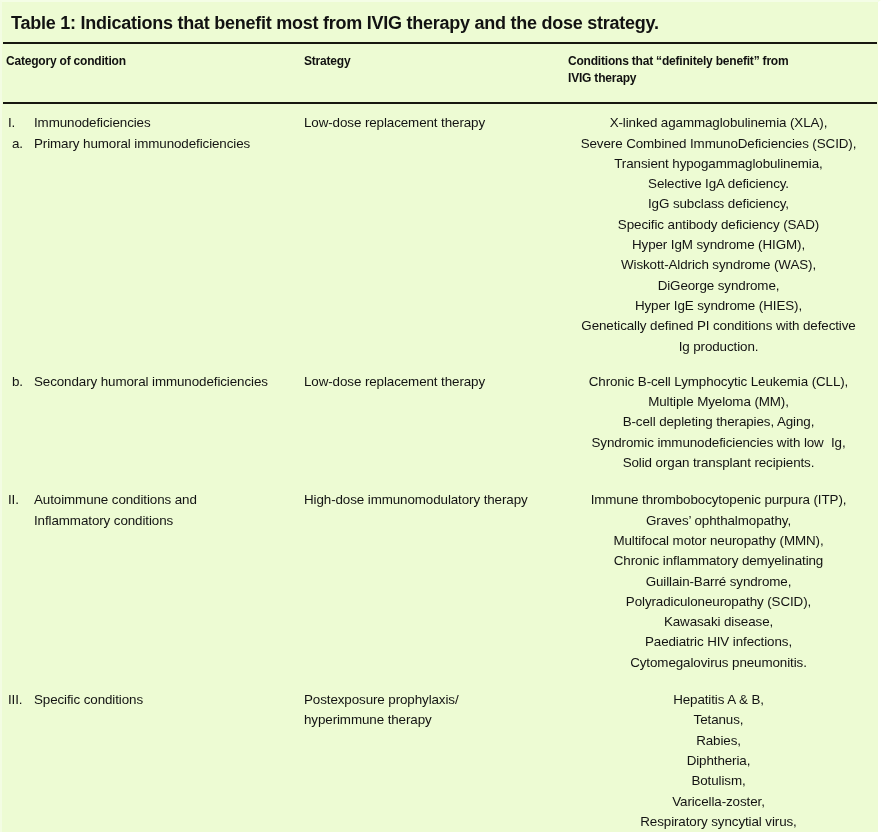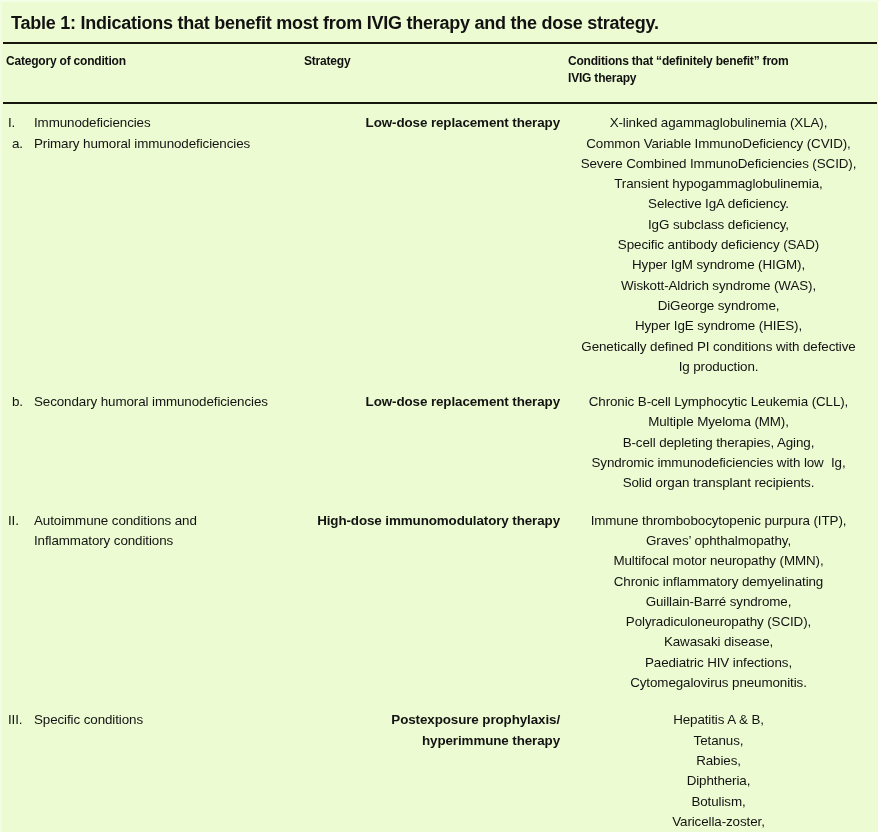--- a/index.html
+++ b/index.html
@@ -88,21 +88,21 @@
   .trow-4 { padding-top: 17px; }
 
   .td {
     box-sizing: border-box;
     font-size: 13.4px;
     color: #131313;
     line-height: 1.515;
     letter-spacing: -0.1px;
   }
   .td.col-1 { padding-left: 6px; padding-right: 4px; text-align: left; }
-  .td.col-2 { padding-left: 2px; padding-right: 4px; text-align: right; font-weight: bold; }
+  .td.col-2 { padding-left: 2px; padding-right: 4px; text-align: left; }
   .td.col-3 { padding-left: 4px; padding-right: 11px; text-align: center; }
 
   
   .cat-line {
     display: flex;
     align-items: baseline;
   }
   .cat-line + .cat-line { margin-top: 0; }
   .cat-marker {
     flex: 0 0 auto;
@@ -153,21 +153,20 @@
         <div class="cat-line">
           <span class="cat-marker indented">a.</span>
           <span class="cat-text">Primary humoral immunodeficiencies</span>
         </div>
       </div>
       <div class="td col-2">
         <span class="strategy-line">Low-dose replacement therapy</span>
       </div>
       <div class="td col-3">
         <span class="cond-line">X-linked agammaglobulinemia (XLA),</span>
-        <span class="cond-line">Common Variable ImmunoDeficiency (CVID),</span>
         <span class="cond-line">Severe Combined ImmunoDeficiencies (SCID),</span>
         <span class="cond-line">Transient hypogammaglobulinemia,</span>
         <span class="cond-line">Selective IgA deficiency.</span>
         <span class="cond-line">IgG subclass deficiency,</span>
         <span class="cond-line">Specific antibody deficiency (SAD)</span>
         <span class="cond-line">Hyper IgM syndrome (HIGM),</span>
         <span class="cond-line">Wiskott-Aldrich syndrome (WAS),</span>
         <span class="cond-line">DiGeorge syndrome,</span>
         <span class="cond-line">Hyper IgE syndrome (HIES),</span>
         <span class="cond-line">Genetically defined PI conditions with defective</span>

